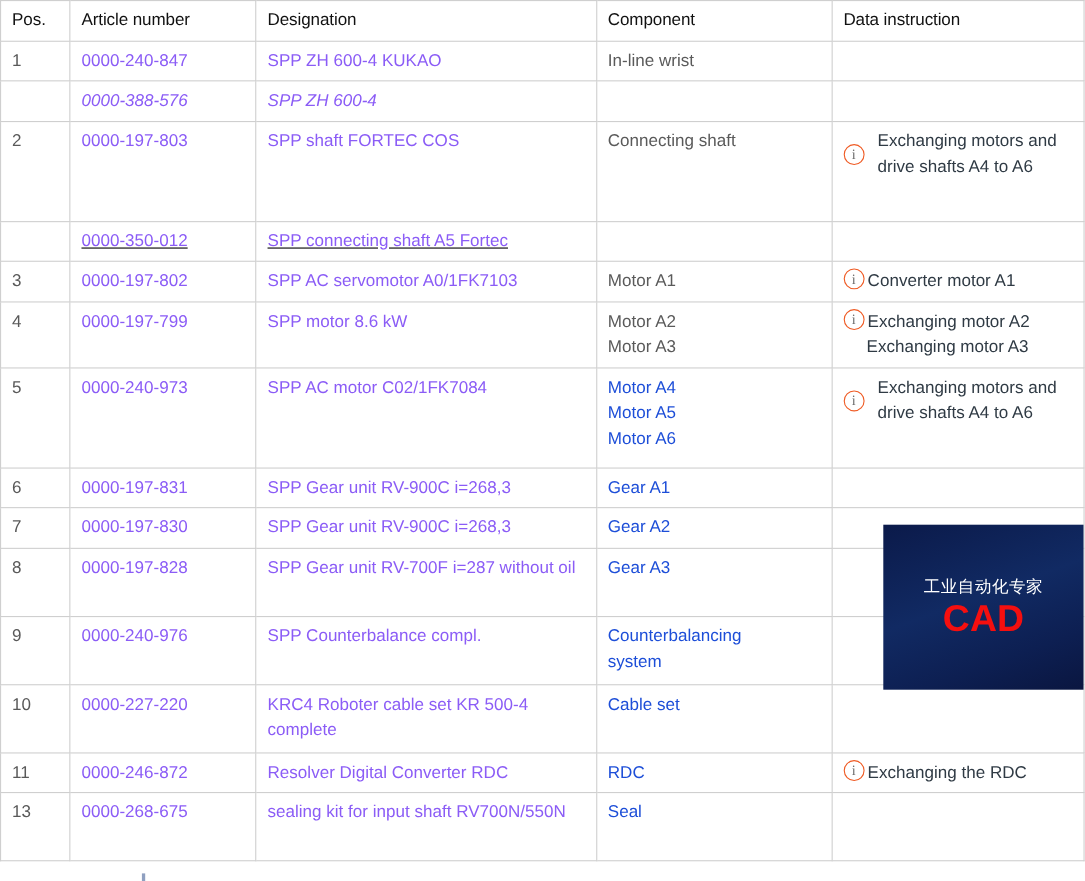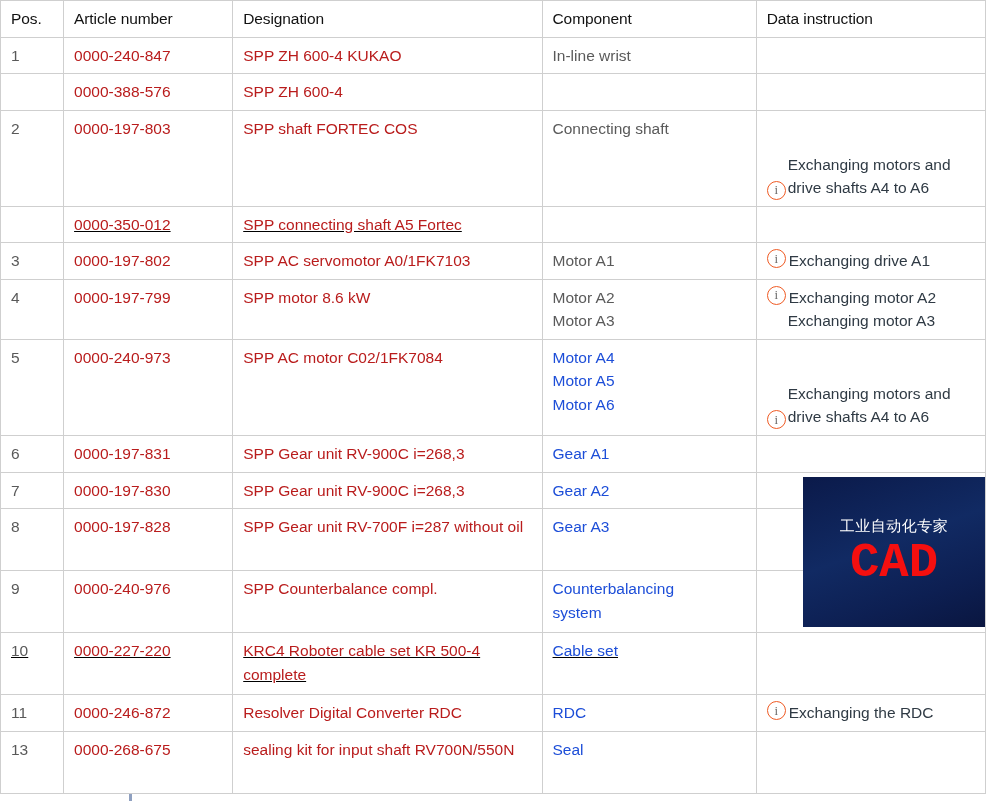--- a/index.html
+++ b/index.html
@@ -36,21 +36,21 @@
   thead th{
     font-weight:bold;
     color:#111111;
     font-size:16px;
     padding-top:7px;
     padding-bottom:7px;
     border-color:#bdbdbd;
     letter-spacing:-0.1px;
   }
   .pos-cell{color:#595959;}
-  .art-cell,.des-cell{color:#b91c1c;}
+  .art-cell,.des-cell{color:#8b5cf6;}
   .com-cell{color:#5a5a5a;}
   .com-dark{color:#1d4ed8;}
   .wrk-cell{color:#2f3a44;padding-left:4px;}
 
   
   .info-icon{
     display:inline-block;
     width:19px;height:19px;
     border:1.7px solid #ef5a23;
     border-radius:50%;
@@ -72,23 +72,22 @@
     color:#6b6b6b;
   }
   .wrk-line{
     display:flex;
     align-items:flex-start;
     gap:2px;
   }
   .wrk-line .txt{display:block;}
   .wrk-hang{
     display:flex;
-    align-items:flex-end;
-    gap:1px;
-    margin-top:36px;
+    align-items:flex-start;
+    gap:11px;
   }
   .wrk-hang .info-icon{margin-top:14px;}
   .wrk-hang .txt{display:block;}
   .wrk-indent{padding-left:21px;display:block;}
 
   .multiline span{display:block;}
 
   
   #cad-watermark{
     position:absolute;
@@ -104,25 +103,25 @@
   }
   #cad-watermark .wm-cn{
     color:#ffffff;
     font-size:15px;
     letter-spacing:0.5px;
     font-family:"DejaVu Sans","Liberation Sans",sans-serif;
     margin-bottom:3px;
   }
   #cad-watermark .wm-cad{
     color:#f50f0f;
-    font-size:49px;
+    font-size:34px;
     font-weight:bold;
     line-height:1.0;
     letter-spacing:0px;
-    font-family:Liberation Mono, monospace;
+    font-family:Liberation Sans, sans-serif;
   }
   #cad-watermark .wm-2d3d{
     color:#ffffff;
     font-size:44px;
     font-weight:bold;
     line-height:1.05;
     letter-spacing:0px;
     font-family:"DejaVu Sans","Liberation Sans",sans-serif;
   }
   #bottom-artifact{
@@ -154,21 +153,21 @@
     </tr>
   </thead>
   <tbody id="table-body">
       <tr style="height: 33px;">
         <td class="pos-cell">1</td>
         <td class="art-cell">0000-240-847</td>
         <td class="des-cell">SPP ZH 600-4 KUKAO</td>
         <td class="com-cell">In-line wrist</td>
         <td class="wrk-cell"></td>
       </tr>
-      <tr style="height: 33px;">
+      <tr style="height: 33px; font-style: italic;">
         <td class="pos-cell"></td>
         <td class="art-cell">0000-388-576</td>
         <td class="des-cell">SPP ZH 600-4</td>
         <td class="com-cell"></td>
         <td class="wrk-cell"></td>
       </tr>
       <tr style="height: 91px;">
         <td class="pos-cell">2</td>
         <td class="art-cell">0000-197-803</td>
         <td class="des-cell">SPP shaft FORTEC COS</td>
@@ -188,21 +187,21 @@
         <td class="wrk-cell"></td>
       </tr>
       <tr style="height: 31px;">
         <td class="pos-cell">3</td>
         <td class="art-cell">0000-197-802</td>
         <td class="des-cell">SPP AC servomotor A0/1FK7103</td>
         <td class="com-cell">Motor A1</td>
         <td class="wrk-cell">
           <div class="wrk-line">
             <span class="info-icon"></span>
-            <span class="txt">Exchanging drive A1</span>
+            <span class="txt">Converter motor A1</span>
           </div>
         </td>
       </tr>
       <tr style="height: 58px;">
         <td class="pos-cell">4</td>
         <td class="art-cell">0000-197-799</td>
         <td class="des-cell">SPP motor 8.6 kW</td>
         <td class="com-cell multiline">
           <span>Motor A2</span>
           <span>Motor A3</span>
@@ -255,21 +254,21 @@
       <tr style="height: 62px;">
         <td class="pos-cell">9</td>
         <td class="art-cell">0000-240-976</td>
         <td class="des-cell">SPP Counterbalance compl.</td>
         <td class="com-cell com-dark multiline">
           <span>Counterbalancing</span>
           <span>system</span>
         </td>
         <td class="wrk-cell"></td>
       </tr>
-      <tr style="height: 62px; text-decoration: underline;">
+      <tr style="height: 62px;">
         <td class="pos-cell">10</td>
         <td class="art-cell">0000-227-220</td>
         <td class="des-cell">KRC4 Roboter cable set KR 500-4 complete</td>
         <td class="com-cell com-dark">Cable set</td>
         <td class="wrk-cell"></td>
       </tr>
       <tr style="height: 33px;">
         <td class="pos-cell">11</td>
         <td class="art-cell">0000-246-872</td>
         <td class="des-cell">Resolver Digital Converter RDC</td>

